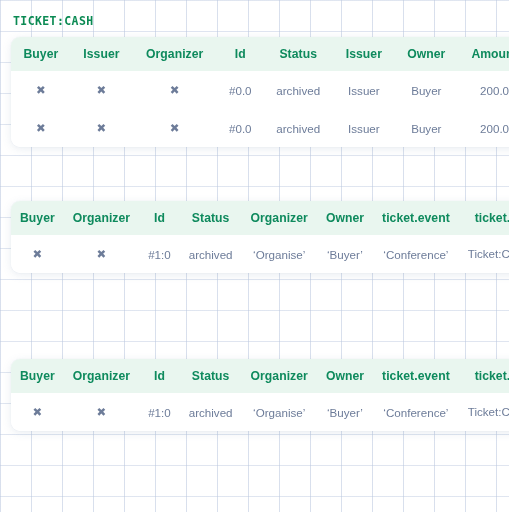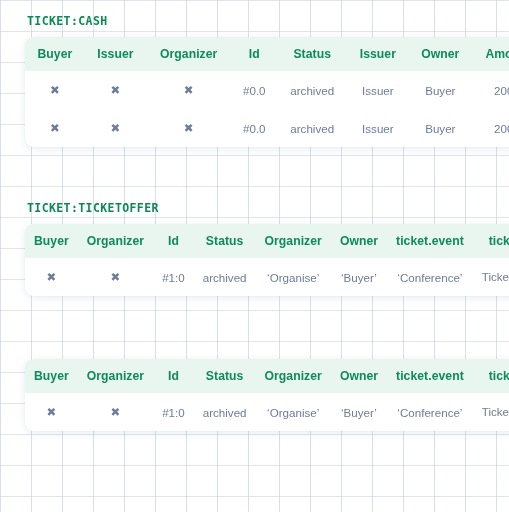--- a/index.html
+++ b/index.html
@@ -37,21 +37,20 @@
     mask-composite: add;
     z-index: 0;
     pointer-events: none;
   }
 
   #page {
     position: relative;
     z-index: 1;
     width: 438px;
     height: 512px;
-    margin-left: 14px;
   }
 
   .section {
     position: absolute;
     left: 0;
     width: 509px;
   }
 
   .section-title {
     font-family: "DejaVu Sans Mono", "Liberation Mono", monospace;
@@ -164,21 +163,20 @@
             <td>Issuer</td>
             <td>Buyer</td>
             <td>200.0</td>
           </tr>
         </tbody>
       </table>
     </div>
   </div>
 
   <div class="section" id="section-ticketoffer">
-    <div class="section-title">TICKET:TICKETOFFER</div>
     <div class="card">
       <table class="grid-table">
         <thead>
           <tr>
             <th>Buyer</th>
             <th>Organizer</th>
             <th>Id</th>
             <th>Status</th>
             <th>Organizer</th>
             <th>Owner</th>

